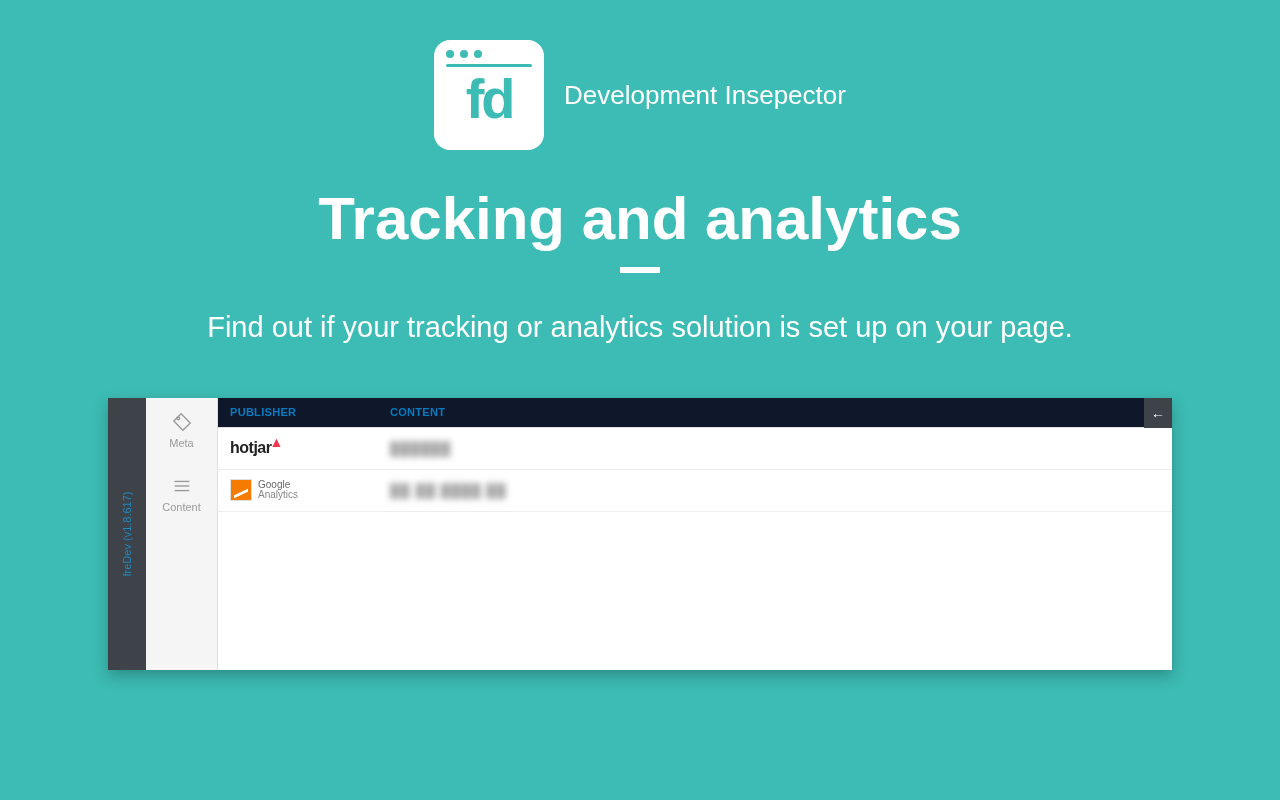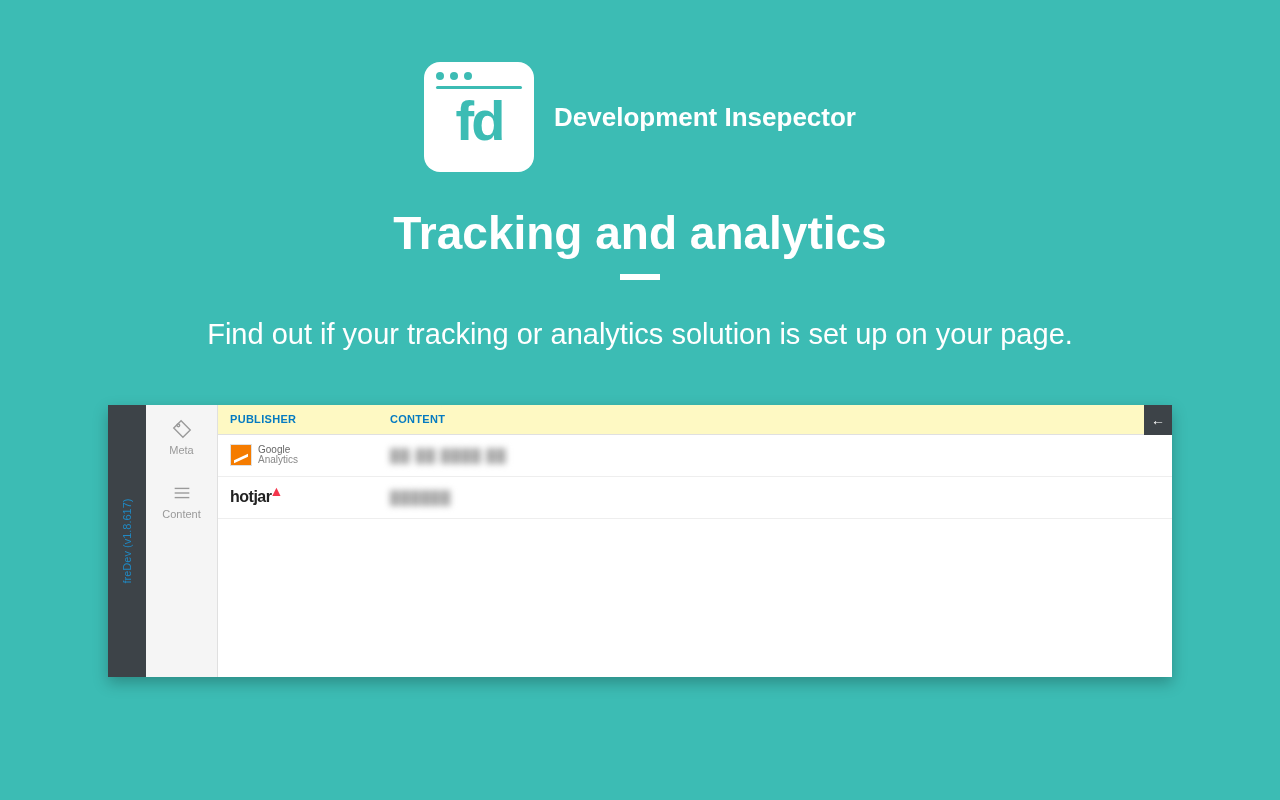--- a/index.html
+++ b/index.html
@@ -1,41 +1,41 @@
 <!DOCTYPE html>
 <html><head>
 <meta charset="utf-8">
 <style>
   * { box-sizing: border-box; margin: 0; padding: 0; }
   html, body { width: 1280px; height: 800px; overflow: hidden; font-family: "Helvetica Neue", Arial, sans-serif; }
   body { background: #3cbcb4; color: #fff; }
-  .hero { padding-top: 28px; text-align: center; margin-top: 34px; }
+  .hero { padding-top: 40px; text-align: center; }
   .brand { display: flex; align-items: center; justify-content: center; gap: 20px; margin-bottom: 34px; }
   .brand-icon { width: 110px; height: 110px; background: #fff; border-radius: 16px; display: flex; flex-direction: column; align-items: center; justify-content: flex-start; padding: 10px 12px 8px 12px; }
   .brand-dots { display: flex; gap: 6px; width: 100%; margin-bottom: 6px; }
   .brand-dots span { width: 8px; height: 8px; border-radius: 50%; background: #3cbcb4; }
   .brand-line { width: 100%; height: 3px; background: #3cbcb4; border-radius: 2px; margin-bottom: 4px; }
   .brand-fd { font-weight: 700; font-size: 56px; line-height: 1; color: #3cbcb4; letter-spacing: -3px; }
   .brand-text { text-align: left; }
   .brand-text .t1 { font-size: 26px; font-weight: 500; }
-  .brand-text .t2 { font-size: 26px; font-weight: 700; }
-  .headline { font-size: 46px; font-weight: 700; margin-bottom: 14px; }
+  .brand-text .t2 { font-size: 26px; font-weight: 400; }
+  .headline { font-size: 60px; font-weight: 700; margin-bottom: 14px; }
   .divider { width: 40px; height: 6px; background: #fff; margin: 0 auto 34px auto; }
   .sub { font-size: 29px; font-weight: 300; line-height: 1.4; max-width: 1020px; margin: 0 auto; }
 
   .panel-wrap { width: 1064px; margin: 50px auto 0 auto; }
   .panel { display: flex; height: 272px; box-shadow: 0 6px 14px rgba(0,0,0,0.25); background: #fff; }
   .strip { width: 38px; background: #3d4348; display: flex; align-items: center; justify-content: center; }
   .strip span { transform: rotate(-90deg); white-space: nowrap; font-size: 11px; color: #1f89c4; }
   .sidebar { width: 72px; background: #f5f5f5; border-right: 1px solid #e0e0e0; display: flex; flex-direction: column; }
   .side-item { display: flex; flex-direction: column; align-items: center; justify-content: center; height: 64px; font-size: 11px; color: #9a9a9a; cursor: pointer; }
   .side-item.active { color: #057bc1; }
   .side-item svg { width: 22px; height: 22px; margin-bottom: 4px; }
   .main { flex: 1; display: flex; flex-direction: column; position: relative; }
-  .thead { display: flex; height: 30px; align-items: center; font-size: 11px; font-weight: 600; color: #057bc1; border-bottom: 1px solid #e0e0e0; background: #fef9c3; padding: 0 12px; letter-spacing: 0.3px; }
+  .thead { display: flex; height: 30px; align-items: center; font-size: 11px; font-weight: 600; color: #057bc1; border-bottom: 1px solid #e0e0e0; background: #0f172a; padding: 0 12px; letter-spacing: 0.3px; }
   .col-pub { width: 160px; }
   .col-cnt { flex: 1; }
   .collapse { position: absolute; top: 0; right: 0; width: 28px; height: 30px; background: #3d4348; color: #fff; display: flex; align-items: center; justify-content: center; font-size: 14px; cursor: pointer; }
   .row { display: flex; align-items: center; height: 42px; border-bottom: 1px solid #eeeeee; padding: 0 12px; }
   .pub { width: 160px; display: flex; align-items: center; gap: 6px; }
   .hotjar-logo { font-weight: 800; font-size: 16px; color: #222; letter-spacing: -0.5px; }
   .hotjar-logo .flame { color: #f4364c; font-size: 14px; position: relative; top: -6px; left: -2px; }
   .ga-logo { display: flex; align-items: center; gap: 6px; }
   .ga-box { width: 22px; height: 22px; background: #f57c00; border: 1px solid #e0e0e0; display: inline-block; position: relative; }
   .ga-box::after { content: ""; position: absolute; left: 3px; right: 3px; top: 12px; height: 3px; background: #fff; transform: skewY(-25deg); }
@@ -92,32 +92,32 @@
     <div class="main">
       <div class="thead">
         <div class="col-pub">PUBLISHER</div>
         <div class="col-cnt">CONTENT</div>
       </div>
       <div class="collapse">
         <span>←</span>
       </div>
       <div class="row">
         <div class="pub">
+          <span class="hotjar-logo"><span>hotjar</span><span class="flame">▲</span></span>
+        </div>
+        <div class="col-cnt">
+          <span class="blur">██████</span>
+        </div>
+      </div>
+      <div class="row">
+        <div class="pub">
           <span class="ga-logo">
             <span class="ga-box"></span>
             <span class="ga-text"><span class="g">Google</span><br><span class="a">Analytics</span></span>
           </span>
         </div>
         <div class="col-cnt">
           <span class="blur">██·██ ████ ██</span>
         </div>
       </div>
-      <div class="row">
-        <div class="pub">
-          <span class="hotjar-logo"><span>hotjar</span><span class="flame">▲</span></span>
-        </div>
-        <div class="col-cnt">
-          <span class="blur">██████</span>
-        </div>
-      </div>
     </div>
   </div>
 </div>
 
 </body></html>

